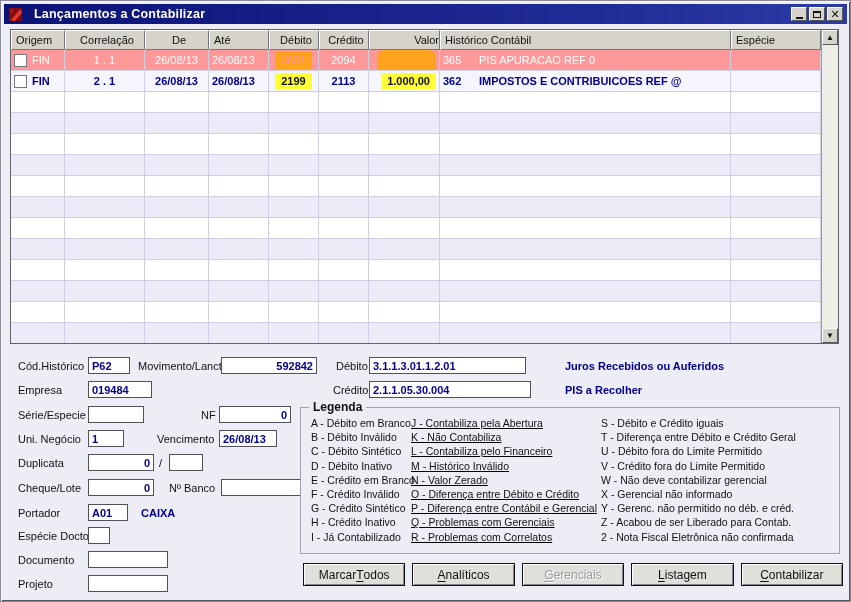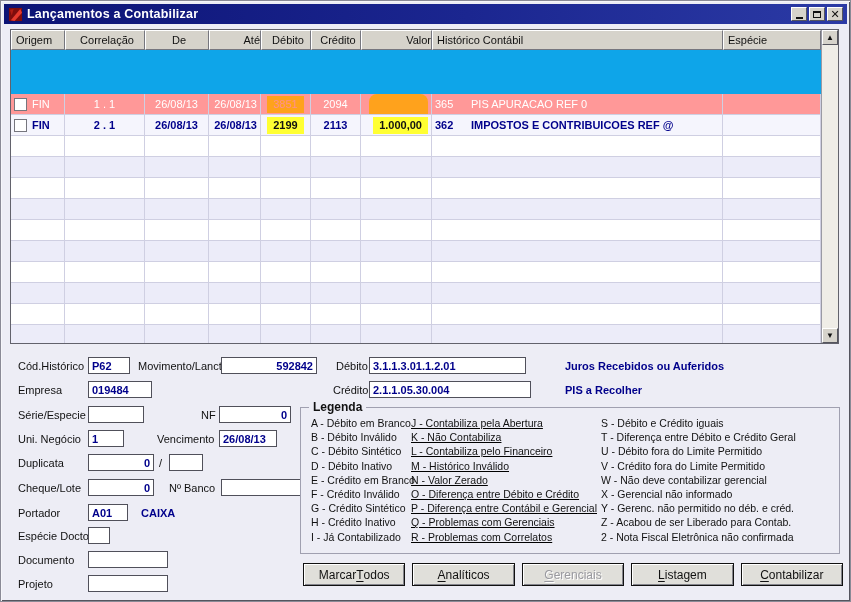--- a/index.html
+++ b/index.html
@@ -1,40 +1,40 @@
 <!DOCTYPE html>
 <html><head>
 <meta charset="utf-8">
 <style>
   html,body{margin:0;padding:0;background:#9aa0a8;font-family:"Liberation Sans",sans-serif;}
   .frame{position:relative;width:851px;height:602px;background:#ededf5;overflow:hidden;
     box-shadow: inset 0 0 0 1px #8a8a96, inset 2px 2px 0 #f6f6fa, inset -2px -2px 0 #55555e;}
   
   .titlebar{position:absolute;left:4px;top:4px;width:843px;height:20px;
-    background:linear-gradient(90deg,#0c1375,#1b2690 55%,#2b3aa5);display:flex;align-items:center;padding:0 4px;box-sizing:border-box;}
+    background:linear-gradient(90deg,#0c1375,#1b2690 55%,#2b3aa5);display:flex;align-items:center;padding:0 4px;box-sizing:border-box;gap:7px;}
   .titlebar .app-icon{width:15px;height:15px;margin-right:4px;flex:none;}
   .title-text{color:#fff;font-weight:bold;font-size:12.5px;letter-spacing:.2px;flex:1;white-space:nowrap;overflow:hidden;}
   .winbtns{display:flex;gap:2px;}
   .winbtn{width:16px;height:14px;background:#d6d3cb;border:1px solid;border-color:#fff #55555e #55555e #fff;
     display:flex;align-items:center;justify-content:center;position:relative;box-sizing:border-box;}
   .glyph-min{width:7px;height:2px;background:#111;margin-top:7px;}
   .glyph-max{width:8px;height:7px;border:1px solid #111;border-top-width:2px;box-sizing:border-box;}
   .glyph-close{font-size:11px;font-weight:bold;color:#111;line-height:1;font-family:"DejaVu Sans",sans-serif;}
   
   .grid{position:absolute;left:10px;top:29px;width:829px;height:315px;border:1px solid #62626c;background:#0ea5e9;
     display:flex;box-sizing:border-box;}
   .grid-main{flex:1;display:flex;flex-direction:column;overflow:hidden;}
   .grid-header{display:flex;height:20px;flex:none;}
   .hcell{background:#d6d3cb;border:1px solid;border-color:#fff #76767e #76767e #fff;box-sizing:border-box;
     font-size:11px;color:#111;padding:3px 0 0 4px;white-space:nowrap;overflow:hidden;flex:none;}
-  .grid-body{flex:1;display:flex;flex-direction:column;margin-top:44px;}
+  .grid-body{flex:1;display:flex;flex-direction:column;}
   .grow{display:flex;height:21px;flex:none;box-sizing:border-box;}
   .gcell{flex:none;box-sizing:border-box;border-right:1px solid #cfcfe2;border-bottom:1px solid #cfcfe2;
     font-size:11px;line-height:20px;white-space:nowrap;overflow:hidden;padding:0 3px;}
-  .c0{width:54px}.c1{width:80px;text-align:center}.c2{width:64px;text-align:center}.c3{width:52px;text-align:right}
+  .c0{width:54px}.c1{width:80px;text-align:center}.c2{width:64px;text-align:center}.c3{width:60px;text-align:left}
   .c4{width:50px;text-align:center}.c5{width:50px;text-align:center}.c6{width:71px;text-align:right}
   .c7{width:291px}.c8{width:95px;flex:1 !important}
   .row-sel{background:#ff9898;color:#fff;}
   .row-data2{background:#f5f5fd;color:#00008b;font-weight:bold;}
   .row-w{background:#fff}.row-l{background:#ececf9}
   .chk{display:inline-block;width:11px;height:11px;background:#fff;border:1px solid #76767e;vertical-align:middle;margin:-2px 5px 0 0;}
   .hl{display:inline-block;padding:0 6px;line-height:17px;}
   .hl-orange-deb{background:#ffa21c;color:#ff8f8f;}
   .hl-orange-val{background:#ffa21c;color:#ffd718;border-radius:8px;padding:16px 5px;}
   .hl-yellow{background:#ffff33;color:#111;}

